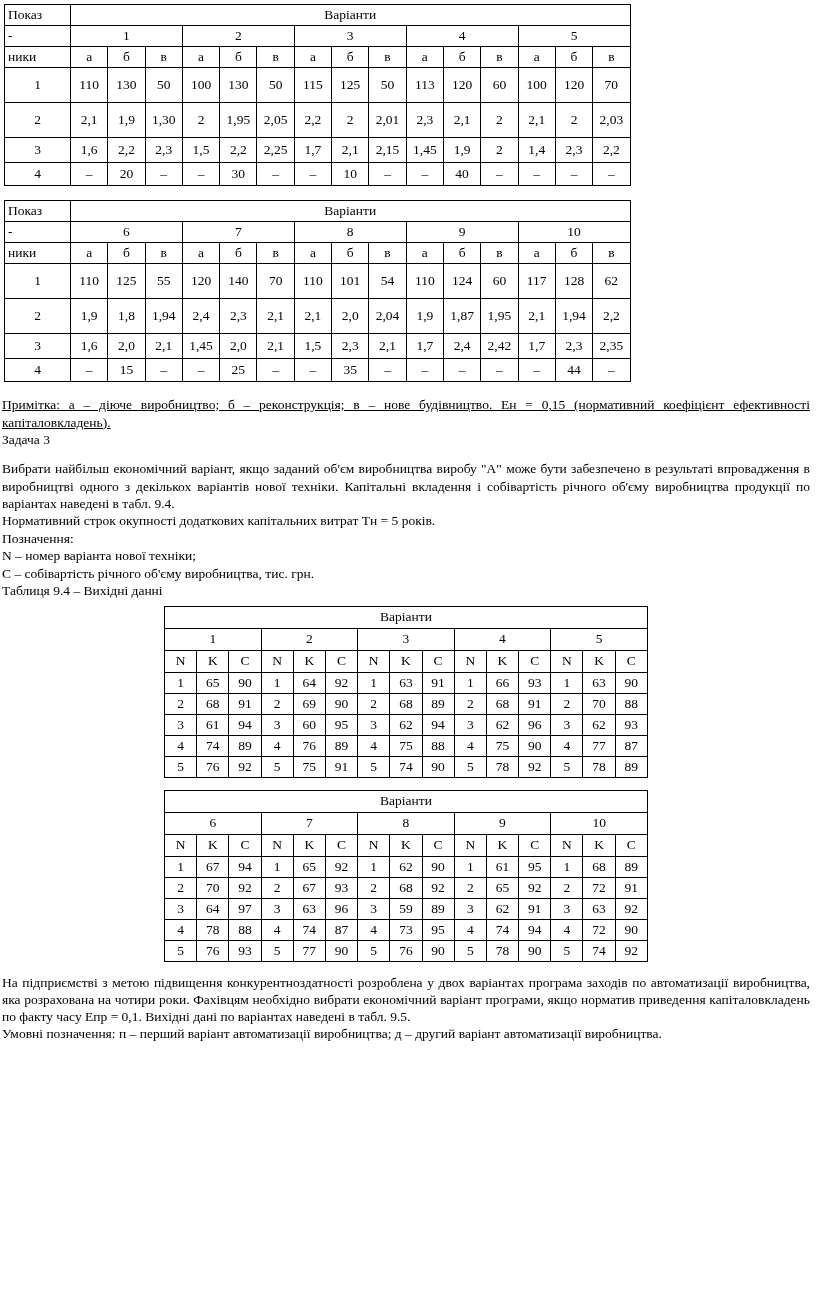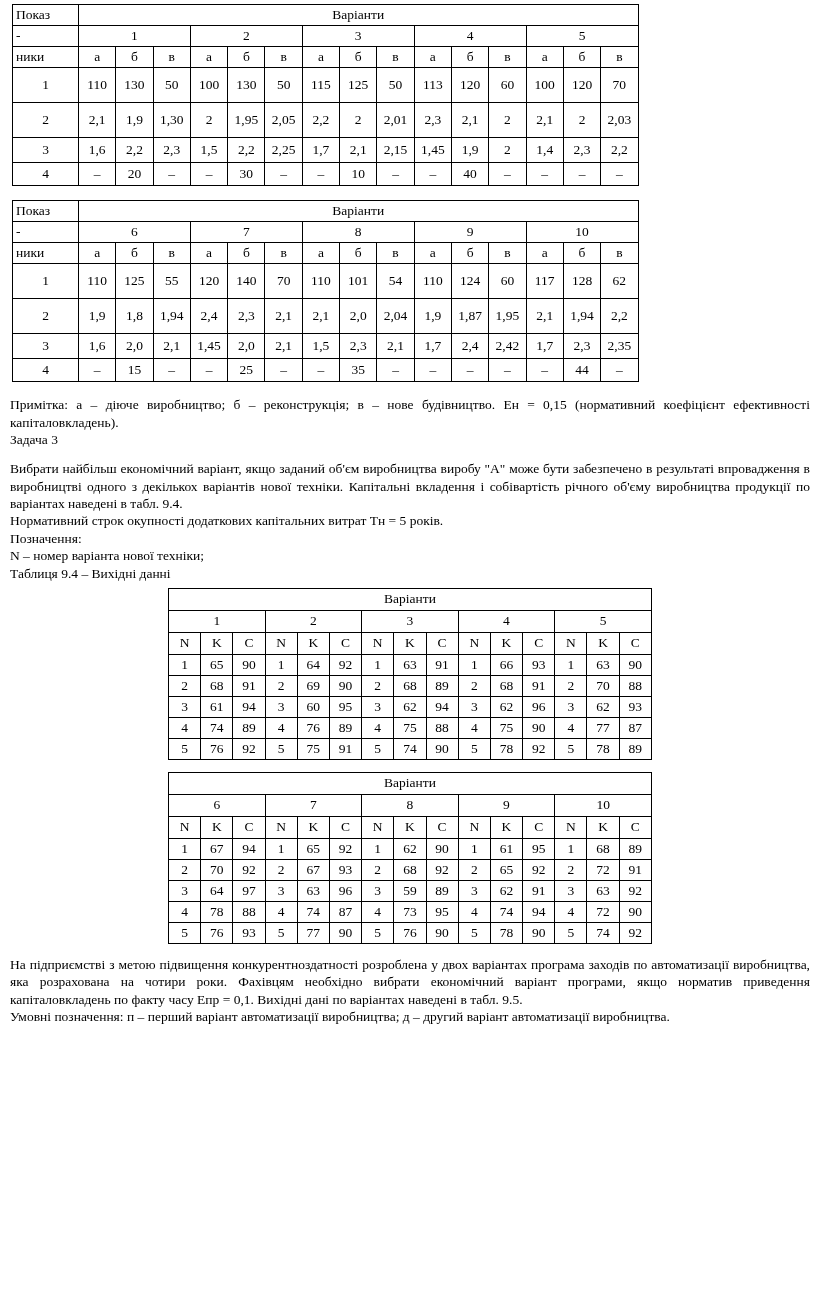--- a/index.html
+++ b/index.html
@@ -10,21 +10,21 @@
   body {
     width: 816px;
     min-height: 1292px;
     font-family: "Liberation Serif", serif;
     font-size: 13.5px;
     color: #000000;
     position: relative;
   }
   .page {
     width: 816px;
-    padding: 4px 6px 10px 10px;
+    padding: 4px 6px 10px 2px;
     box-sizing: border-box;
   }
   table {
     border-collapse: collapse;
     table-layout: fixed;
   }
   table td, table th {
     border: 1px solid #000;
     text-align: center;
     vertical-align: middle;
@@ -58,20 +58,21 @@
     margin: 0 0 0 0;
     text-align: justify;
     line-height: 1.28;
   }
   .para-block { margin-top: 12px; }
   .lines div { line-height: 1.3; }
   .note {
     margin-top: 14px;
     text-align: justify;
     line-height: 1.3;
+    text-decoration: underline;
   }
   .task-head { }
   .tbl-caption { margin-top: 0; margin-bottom: 6px; }
 
   
   .t94wrap { display: flex; justify-content: center; }
   .t94 {
     width: 484px;
   }
   .t94 td { height: 18px; }
@@ -312,20 +313,21 @@
   </table>
 
   <p class="note">Примітка: а – діюче виробництво; б – реконструкція; в – нове будівництво. Eн = 0,15 (нормативний коефіцієнт ефективності капіталовкладень).</p>
 
   <p class="task-head">Задача 3</p>
   <p class="para-block">Вибрати найбільш економічний варіант, якщо заданий об'єм виробництва виробу "А" може бути забезпечено в результаті впровадження в виробництві одного з декількох варіантів нової техніки. Капітальні вкладення і собівартість річного об'єму виробництва продукції по варіантах наведені в табл. 9.4.</p>
   <div class="lines">
     <div>Нормативний строк окупності додаткових капітальних витрат Тн = 5 років.</div>
     <div>Позначення:</div>
     <div>N – номер варіанта нової техніки;</div>
+    <div>С – собівартість річного об'єму виробництва, тис. грн.</div>
   </div>
 
   <p class="tbl-caption">Таблиця 9.4 – Вихідні данні</p>
 
   <div class="t94wrap">
   <table class="t94">
     <colgroup>
           <col span="15" style="width:32.2px">
         </colgroup>
     <tbody>

